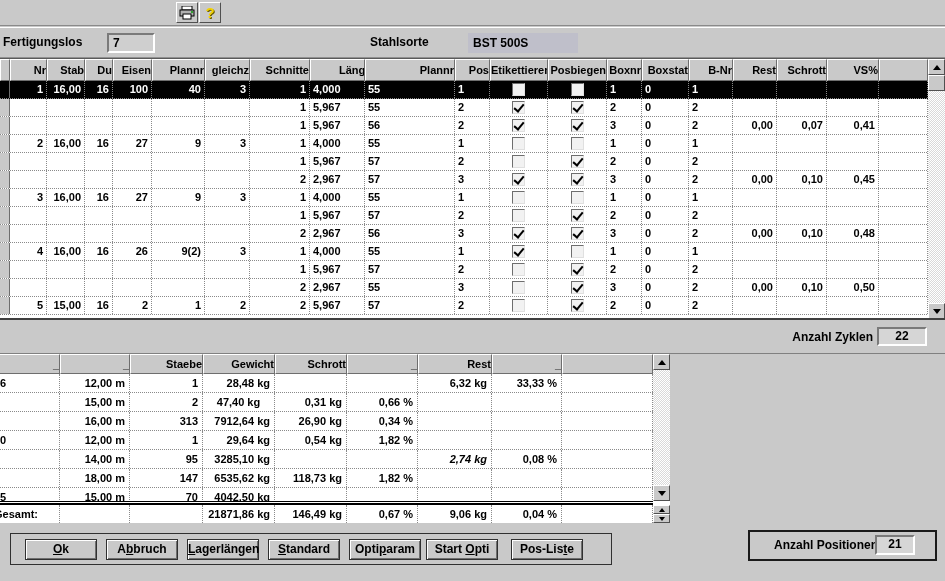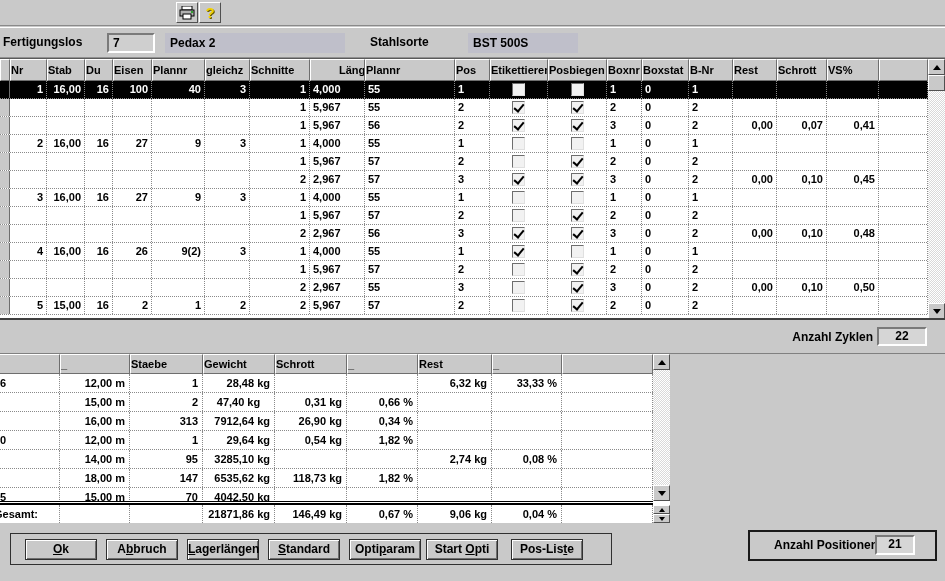--- a/index.html
+++ b/index.html
@@ -14,21 +14,21 @@
 
   
   .headerband{position:absolute;left:0;top:27px;width:945px;height:31px;background:#c9c9c9;border-top:1px solid #fff;border-bottom:1px solid #909090}
   .lbl{font-size:12px}
   .flatfield{position:absolute;background:#bfbfca;height:20px;line-height:20px;padding-left:5px;font-size:12px;overflow:hidden;white-space:nowrap}
   .sunkenfield{position:absolute;background:#cfcfcf;height:20px;line-height:16px;padding-left:4px;font-size:12px;border:2px solid;border-color:#7a7a7a #fff #fff #7a7a7a}
 
   
   .main-table{position:absolute;left:0;top:58px;width:945px;height:260px;background:#fff;border-top:1px solid #5a5a5a}
   .mt-header{display:flex;height:22px}
-  .hc{flex:none;height:22px;line-height:20px;text-align:left;background:#c9c9c9;border-top:1px solid #fff;border-left:1px solid #fff;border-right:1px solid #6e6e6e;border-bottom:1px solid #6e6e6e;overflow:hidden;white-space:nowrap}
+  .hc{flex:none;height:22px;line-height:20px;text-align:right;background:#c9c9c9;border-top:1px solid #fff;border-left:1px solid #fff;border-right:1px solid #6e6e6e;border-bottom:1px solid #6e6e6e;overflow:hidden;white-space:nowrap}
   .mrow{display:flex;height:18px;border-bottom:1px dotted #8a8a8a}
   .mrow.sel{background:#000;color:#fff}
   .c{flex:none;height:17px;line-height:17px;padding:0 3px;border-right:1px dotted #8a8a8a;overflow:hidden;white-space:nowrap}
   .ar{text-align:right}.al{text-align:left}
   .cc{display:flex;align-items:center;justify-content:center;padding:0}
   .selcell{background:#c9c9c9;border-right:1px solid #6e6e6e}
   .sel .selcell{background:#000}
   .cb{width:13px;height:13px;background:#f2f2f2;border:1px solid;border-color:#6e6e6e #e0e0e0 #e0e0e0 #6e6e6e;position:relative;display:inline-block;cursor:pointer}
   .cb.on::after{content:"";position:absolute;left:3px;top:0px;width:4px;height:8px;border-right:2px solid #000;border-bottom:2px solid #000;transform:rotate(40deg)}
 
@@ -77,21 +77,20 @@
     </svg>
   </button>
   <button class="tbtn" style="left:199px">
     <span class="help-q">?</span>
   </button>
 </div>
 
 <div class="headerband">
   <span class="lbl abs" style="left:3px;top:7px">Fertigungslos</span>
   <span class="sunkenfield" style="left:107px;top:5px;width:48px">7</span>
-  <span class="flatfield" style="left:165px;top:5px;width:180px">Pedax 2</span>
   <span class="lbl abs" style="left:370px;top:7px">Stahlsorte</span>
   <span class="flatfield" style="left:468px;top:5px;width:110px">BST 500S</span>
 </div>
 
 <div class="main-table">
   <div class="mt-header" id="mt-header">
       <div class="hc" style="width: 10px;"></div>
       <div class="hc" style="width: 37px;">Nr</div>
       <div class="hc" style="width: 38px;">Stab</div>
       <div class="hc" style="width: 28px;">Du</div>
@@ -527,21 +526,21 @@
           <div class="sc ar" style="width: 70px;"></div>
           <div class="sc al" style="width: 91px;"></div>
         </div>
         <div class="srow">
           <div class="sc al" style="width: 70px;"></div>
           <div class="sc ar" style="width: 70px;">14,00 m</div>
           <div class="sc ar" style="width: 73px;">95</div>
           <div class="sc ar" style="width: 72px;">3285,10 kg</div>
           <div class="sc ar" style="width: 72px;"></div>
           <div class="sc ar" style="width: 71px;"></div>
-          <div class="sc ar" style="width: 74px;">2,74 kg</div>
+          <div class="sc ar" style="width: 74px; font-style: italic;">2,74 kg</div>
           <div class="sc ar" style="width: 70px;">0,08 %</div>
           <div class="sc al" style="width: 91px;"></div>
         </div>
         <div class="srow">
           <div class="sc al" style="width: 70px;"></div>
           <div class="sc ar" style="width: 70px;">18,00 m</div>
           <div class="sc ar" style="width: 73px;">147</div>
           <div class="sc ar" style="width: 72px;">6535,62 kg</div>
           <div class="sc ar" style="width: 72px;">118,73 kg</div>
           <div class="sc ar" style="width: 71px;">1,82 %</div>

